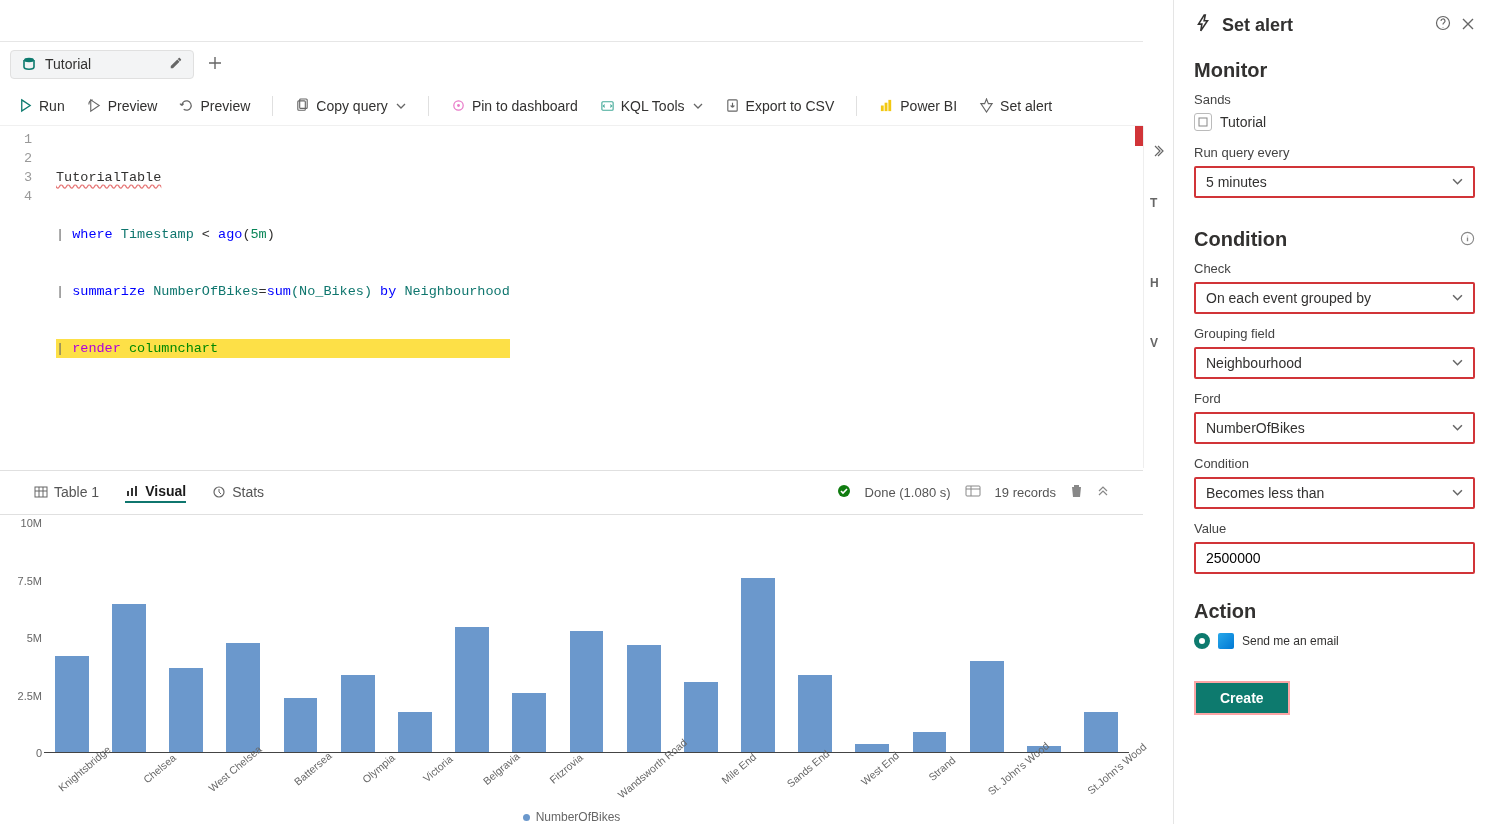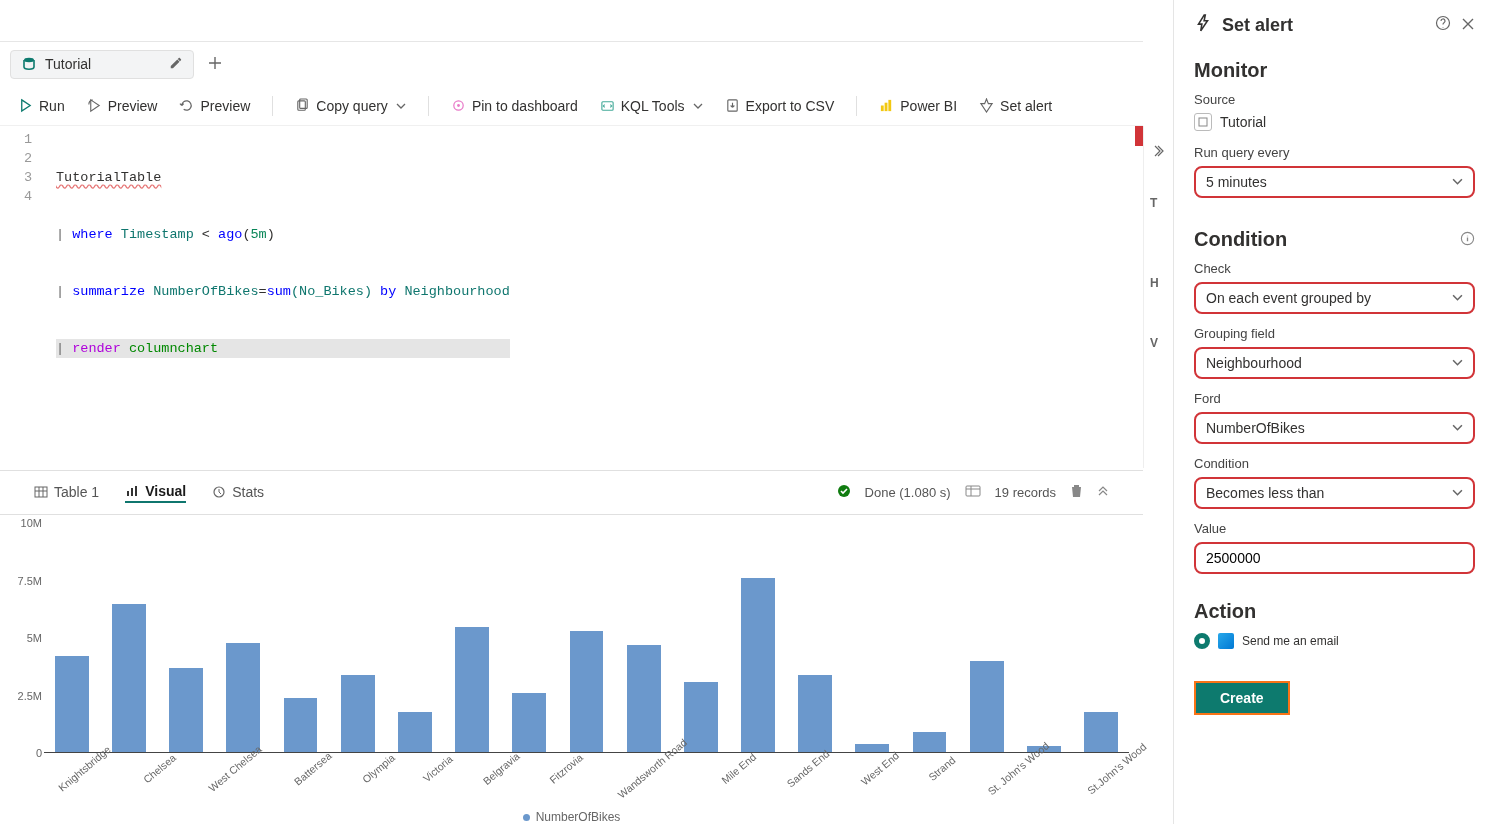--- a/index.html
+++ b/index.html
@@ -69,21 +69,21 @@
   }
   .gutter {
     width: 44px;
     text-align: right;
     padding: 4px 12px 0 0;
     color: #999;
   }
   .gutter div { height: 19px; }
   .code { padding: 4px 0 0 12px; white-space: pre; }
   .code .line { height: 19px; }
-  .code .hl { background: #e5e5e5; }
+  .code .hl { background: #fde047; }
   .underlinewave { text-decoration: underline wavy #e57373; text-underline-offset: 3px; }
   .kw-pipe { color: #666; }
   .kw-blue { color: #0000ff; }
   .kw-teal { color: #0f766e; }
   .kw-num { color: #098658; }
   .kw-green { color: #008800; }
   .kw-purple { color: #af00db; }
   .scrollind {
     position: absolute; right: 0; top: 0; width: 8px; height: 20px; background: #d13438;
   }
@@ -172,21 +172,21 @@
   .panelhead .q, .panelhead .x { color: #666; cursor: pointer; }
   .sect { font-size: 20px; font-weight: 600; margin-bottom: 10px; display:flex; align-items:center;}
   .sect .spacer { flex:1; }
   .lbl { font-size: 13px; color: #444; margin: 8px 0 6px; }
 
   .sourceline { display:flex; align-items:center; gap:8px; font-size:14px; margin-bottom:14px;}
   .sourceline .qs-icon { width:18px; height:18px; border:1px solid #bbb; border-radius:3px; display:flex;align-items:center;justify-content:center; }
 
   .dd, .txtinput {
     border: 2px solid #d13438;
-    border-radius: 8px;
+    border-radius: 2px;
     height: 32px;
     display: flex;
     align-items: center;
     padding: 0 10px;
     font-size: 14px;
     margin-bottom: 12px;
     cursor: pointer;
     background: #fff;
   }
   .dd .spacer { flex: 1; }
@@ -198,21 +198,21 @@
   .radio {
     width:16px;height:16px;border-radius:50%;border:5px solid #0d7a6e;background:#fff;
   }
   .outlook-ic { width:16px;height:16px; background:linear-gradient(135deg,#28a8ea,#0078d4); border-radius:2px; display:inline-block; }
 
   .createbtn {
     margin-top: 32px;
     display:inline-block;
     background:#0d7a6e;
     color:#fff;
-    border:2px solid #f97316;
+    border:2px solid #fca5a5;
     font-size:14px;
     font-weight:600;
     padding: 7px 24px;
     cursor:pointer;
   }
 
   
   .sidesliver {
     position:absolute; top:126px; right:322px; width:30px; height:342px;
     border-left:1px solid #eee;
@@ -477,21 +477,21 @@
     <span class="x">
       <svg width="14" height="14" viewBox="0 0 14 14">
           <path d="M2 2l10 10M12 2L2 12" stroke="#666" stroke-width="1.4"></path>
         </svg>
     </span>
   </div>
 
   <div class="sect">
       <span>Monitor</span>
     </div>
-  <div class="lbl">Source</div>
+  <div class="lbl">Sands</div>
   <div class="sourceline">
     <span class="qs-icon">
       <svg width="10" height="10" viewBox="0 0 10 10">
           <rect x="1" y="1" width="8" height="8" fill="none" stroke="#888"></rect>
         </svg>
     </span>
     <span>Tutorial</span>
   </div>
 
   <div class="lbl">Run query every</div>

